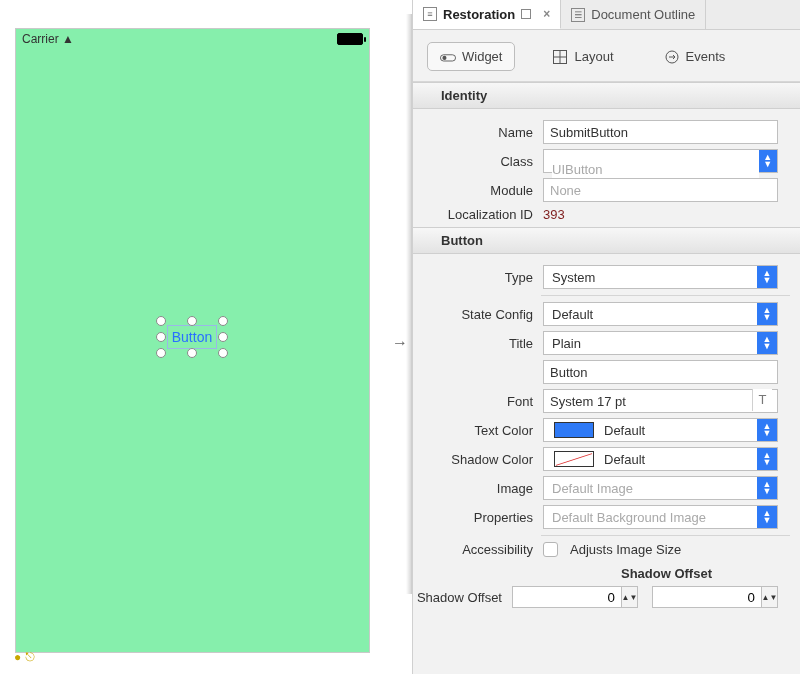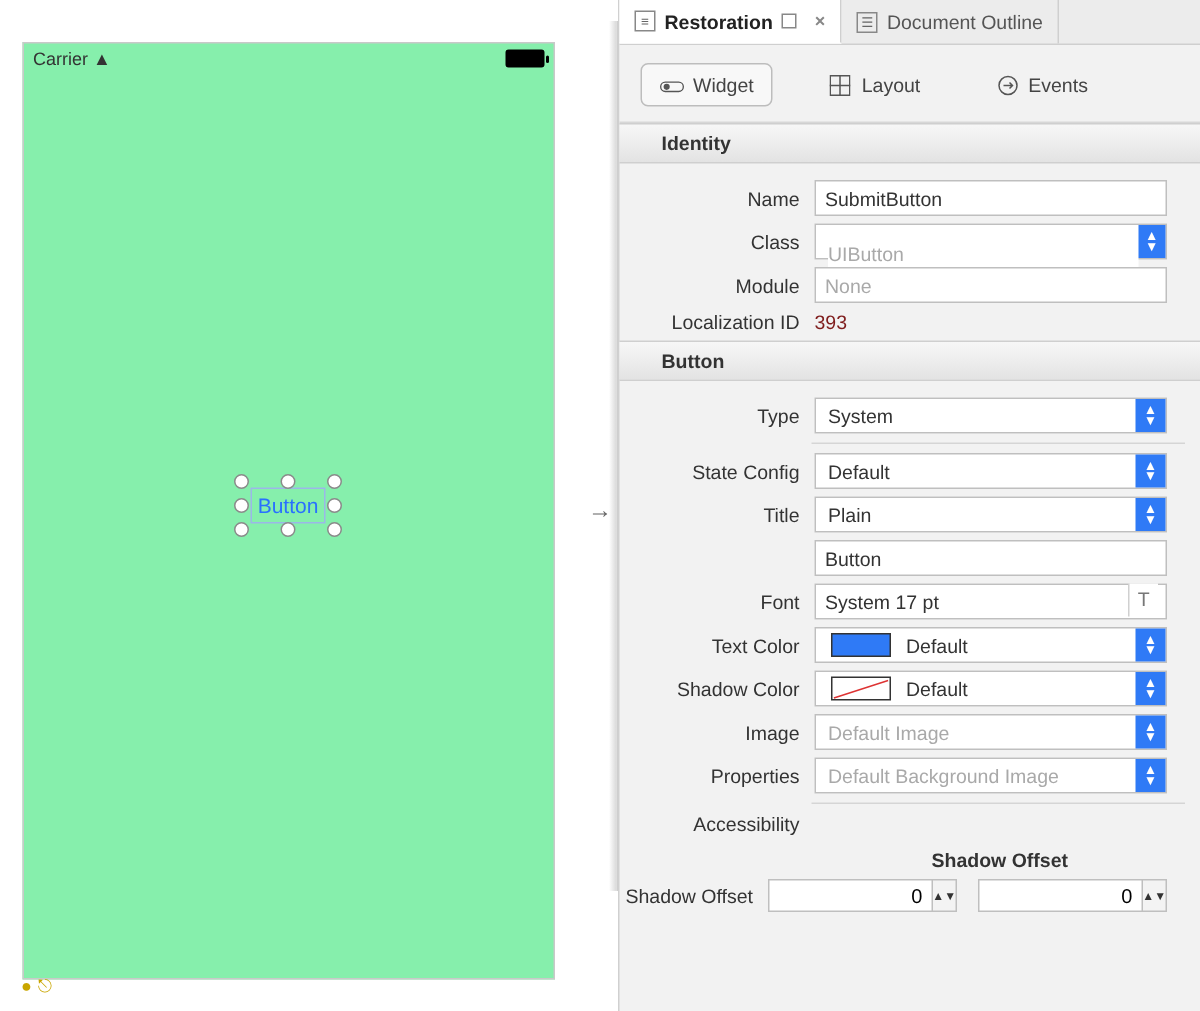--- a/index.html
+++ b/index.html
@@ -250,20 +250,24 @@
       <div class="ctl-col">
         <div class="combo disabled">
           <span>Default Background Image</span>
           <div class="drop drop-blue">▲<br>▼</div>
         </div>
       </div>
     </div>
     <div class="divider"></div>
     <div class="row">
       <div class="label-col">Accessibility</div>
+      <div class="ctl-col">
+        <span class="checkbox"></span>
+        <span>Adjusts Image Size</span>
+      </div>
     </div>
     <div class="center-label">Shadow Offset</div>
     <div class="row">
       <div class="label-col">Shadow Offset</div>
       <div class="ctl-col stepper-row">
         <div class="stepper">
           <input value="0" style="">
           <div class="arrows">▲▼</div>
         </div>
         <div class="stepper">

